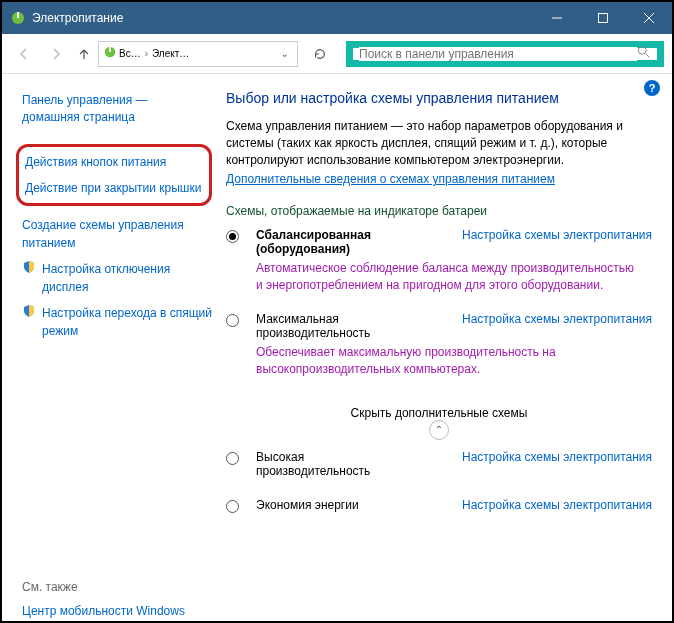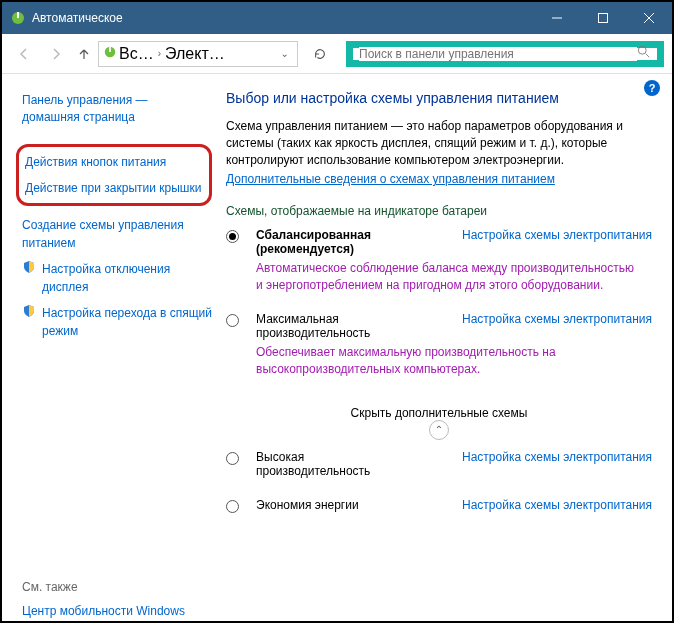--- a/index.html
+++ b/index.html
@@ -8,21 +8,21 @@
   .titlebar { height: 32px; background: #315e86; color: #fff; display: flex; align-items: center; padding: 0 0 0 8px; font-size: 12px; }
   .titlebar-icon { width: 16px; height: 16px; margin-right: 6px; }
   .titlebar-text { flex: 1; }
   .win-btn { width: 46px; height: 32px; display: flex; align-items: center; justify-content: center; cursor: pointer; }
   .win-btn svg { stroke: #fff; fill: none; }
   .toolbar { height: 40px; border-bottom: 1px solid #e0e0e0; display: flex; align-items: center; padding: 0 8px; gap: 4px; }
   .nav-arrow { width: 28px; height: 28px; display: flex; align-items: center; justify-content: center; color: #888; }
   .nav-arrow.disabled { color: #c0c0c0; }
   .bc-up { width: 20px; height: 28px; display:flex; align-items:center; justify-content:center; color:#666;}
   .addrbar { flex: 0 0 auto; display: flex; align-items: center; height: 26px; border: 1px solid #ccc; padding: 0 4px; width: 200px; }
-  .addrbar .bc { font-size: 16px; color: #000; padding: 0 2px; white-space: nowrap; }
+  .addrbar .bc { font-size: 10px; color: #000; padding: 0 2px; white-space: nowrap; }
   .addrbar .sep { color: #666; font-size: 10px; padding: 0 2px; }
   .addrbar .chev-end { margin-left: auto; color:#666; font-size:10px; padding:0 4px;}
   .ref-btn { width: 28px; height: 26px; border: 0; background:none; display:flex; align-items:center; justify-content:center; margin-left:4px; }
   .searchbox { flex: 1; height: 26px; border: 7px solid #14b8a6; display: flex; align-items: center; padding: 0 6px; margin-left: 8px; }
   .searchbox input { border: 0; outline: 0; font-size: 12px; flex: 1; color: #777; }
   .searchbox .sicon { color:#666; }
   .body { flex: 1; display: flex; overflow: hidden; position: relative; }
   .sidebar { width: 220px; padding: 18px 10px 10px 20px; font-size: 12px; color: #0066cc; }
   .sidebar-home { color: #0066cc; margin-bottom: 18px; line-height: 1.4; }
   .side-link { color: #0066cc; cursor: pointer; line-height: 1.5; margin-bottom: 8px; display:flex; align-items:flex-start; gap:6px;}
@@ -52,21 +52,21 @@
 
 <div class="window">
 
   <div class="titlebar">
     <span class="titlebar-icon">
       <svg viewBox="0 0 16 16" width="16" height="16">
           <circle cx="8" cy="8" r="6" fill="#6fbf3f"></circle>
           <rect x="7" y="2" width="2" height="6" fill="#fff"></rect>
         </svg>
     </span>
-    <span class="titlebar-text">Автоматическое</span>
+    <span class="titlebar-text">Электропитание</span>
     <div class="win-btn">
         <svg width="10" height="10">
           <line x1="0" y1="5" x2="10" y2="5" stroke-width="1"></line>
         </svg>
       </div>
     <div class="win-btn">
         <svg width="10" height="10">
           <rect x="0.5" y="0.5" width="9" height="9" stroke-width="1"></rect>
         </svg>
       </div>
@@ -166,21 +166,21 @@
 
     <div class="main">
       <div class="h1">Выбор или настройка схемы управления питанием</div>
       <div class="desc">Схема управления питанием — это набор параметров оборудования и системы (таких как яркость дисплея, спящий режим и т. д.), которые контролируют использование компьютером электроэнергии.</div>
       <span class="inline-link">Дополнительные сведения о схемах управления питанием</span>
 
       <div class="section-title">Схемы, отображаемые на индикаторе батареи</div>
 
       <div class="plan">
         <div class="radio sel"></div>
-        <div class="name bold">Сбалансированная (рекомендуется)</div>
+        <div class="name bold">Сбалансированная (оборудования)</div>
         <div class="chg">Настройка схемы электропитания</div>
         <div class="plan-desc">Автоматическое соблюдение баланса между производительностью и энергопотреблением на пригодном для этого оборудовании.</div>
       </div>
 
       <div class="plan">
         <div class="radio"></div>
         <div class="name">Максимальная производительность</div>
         <div class="chg">Настройка схемы электропитания</div>
         <div class="plan-desc">Обеспечивает максимальную производительность на высокопроизводительных компьютерах.</div>
       </div>

